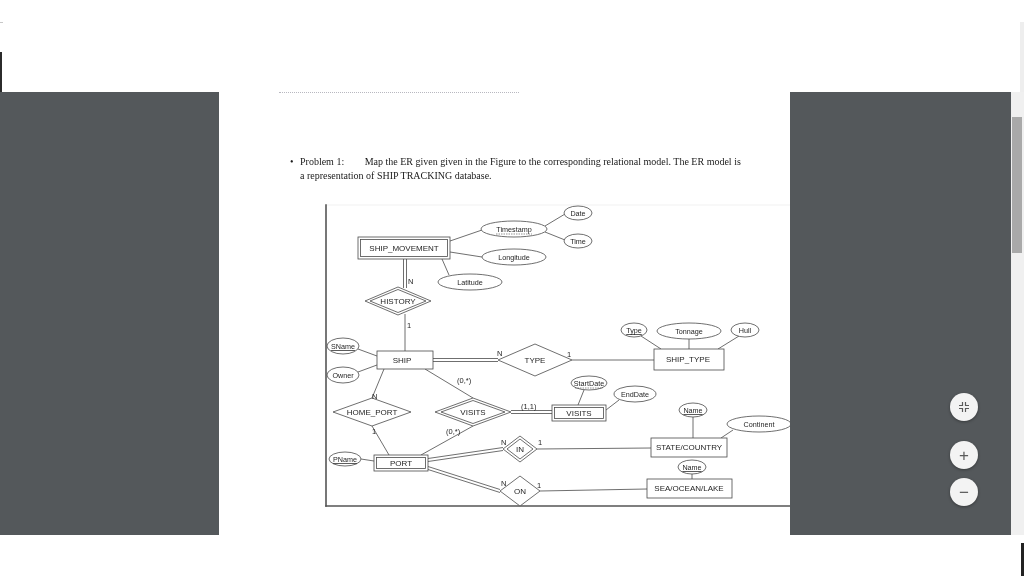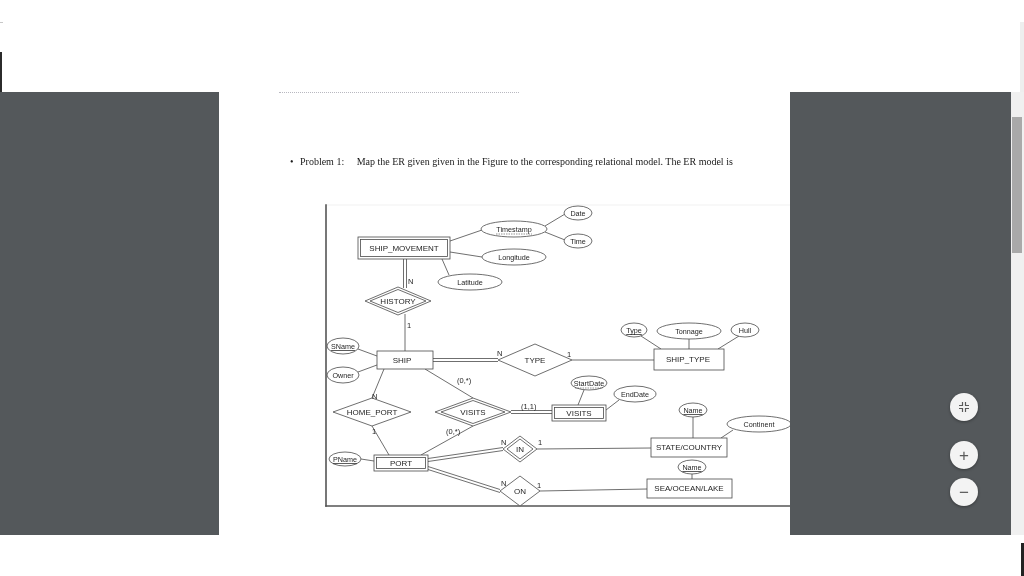--- a/index.html
+++ b/index.html
@@ -15,21 +15,21 @@
     .scrollbar { position: absolute; left: 1011px; top: 92px; width: 13px; height: 443px; background: #f0f0f0; }
     .scroll-thumb { position: absolute; left: 1px; top: 25px; width: 10px; height: 136px; background: #a9a9a9; }
     .page { position: absolute; left: 219px; top: 92px; width: 571px; height: 443px; background: #ffffff; overflow: hidden; }
     .page-top-fade { position: absolute; left: 60px; top: 0; width: 240px; height: 1px; border-top: 1px dotted #b8b8c0; }
     .problem {
       position: absolute; left: 81px; top: 63px; width: 520px;
       font-family: "Liberation Serif", serif; font-size: 10px; line-height: 14px; color: #1a1a1a;
       white-space: nowrap;
     }
     .problem .bullet { position: absolute; left: -10px; top: 0; }
-    .problem .label { margin-right: 10px; }
+    .problem .label { margin-right: 18px; }
     .diagram { position: absolute; left: 0; top: 0; }
     .diagram text { font-family: "Liberation Sans", sans-serif; fill: #1e1e1e; }
     .ent { font-size: 8px; }
     .att { font-size: 7.2px; }
     .card { font-size: 7.5px; }
     .bottom-bar { position: absolute; left: 0; top: 535px; width: 1024px; height: 41px; background: #ffffff; }
     .bottom-edge-right { position: absolute; left: 1021px; top: 543px; width: 3px; height: 33px; background: #222; }
     .zbtn {
       position: absolute; left: 950px; width: 28px; height: 28px; border-radius: 50%;
       background: #f3f3f3; box-shadow: 0 1px 3px rgba(0,0,0,0.35);
@@ -50,20 +50,21 @@
 
 <div class="page">
   <div class="page-top-fade"></div>
 
   <div class="problem">
     <span class="bullet">•</span>
     <div>
       <span class="label">Problem 1:</span>
       <span>Map the ER given given in the Figure to the corresponding relational model.  The ER model is</span>
     </div>
+    <div>a representation of SHIP TRACKING database.</div>
   </div>
 
   <svg class="diagram" width="571" height="443" viewBox="219 92 571 443">
 
     <g stroke-linecap="square">
       <line x1="326" y1="205" x2="790" y2="205" stroke="#f1f1f1" stroke-width="1"></line>
       <line x1="326" y1="205" x2="326" y2="506" stroke="#555" stroke-width="1.6"></line>
       <line x1="326" y1="506" x2="790" y2="506" stroke="#555" stroke-width="1.6"></line>
     </g>
 

